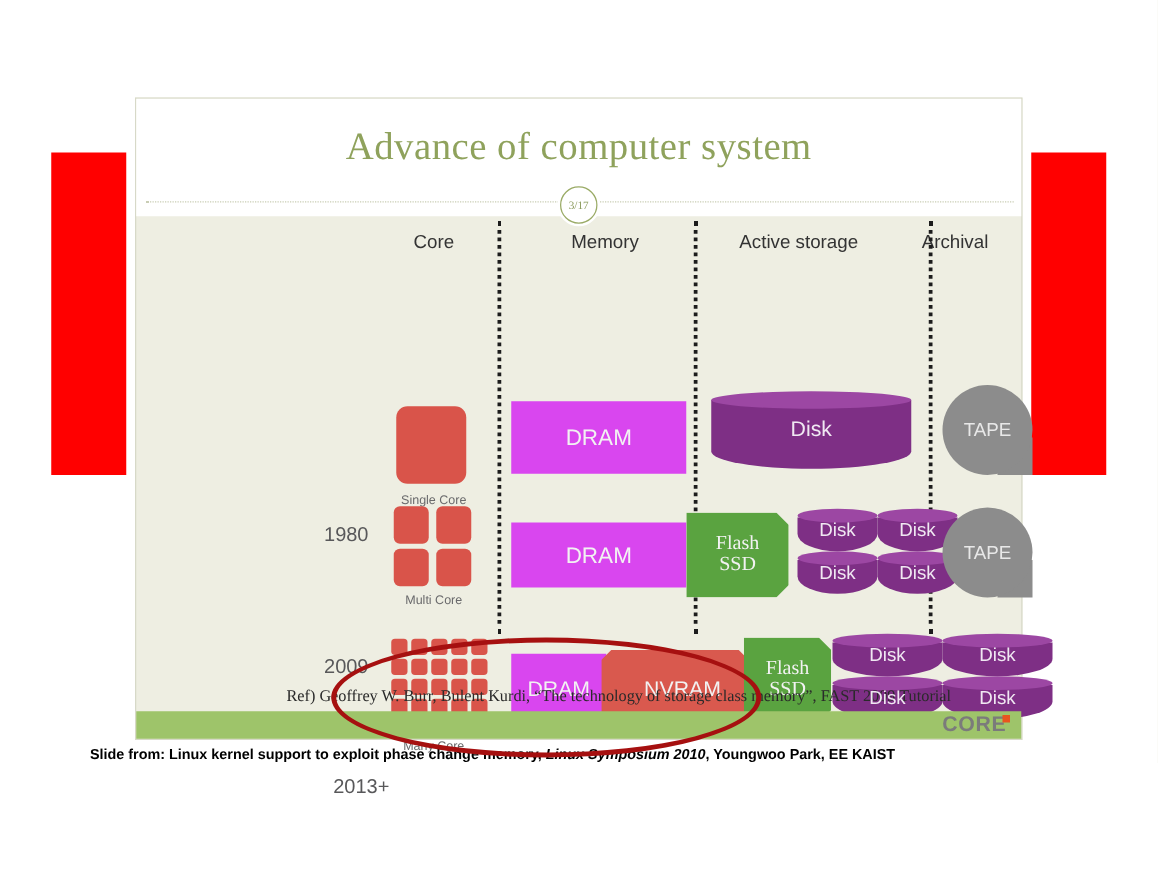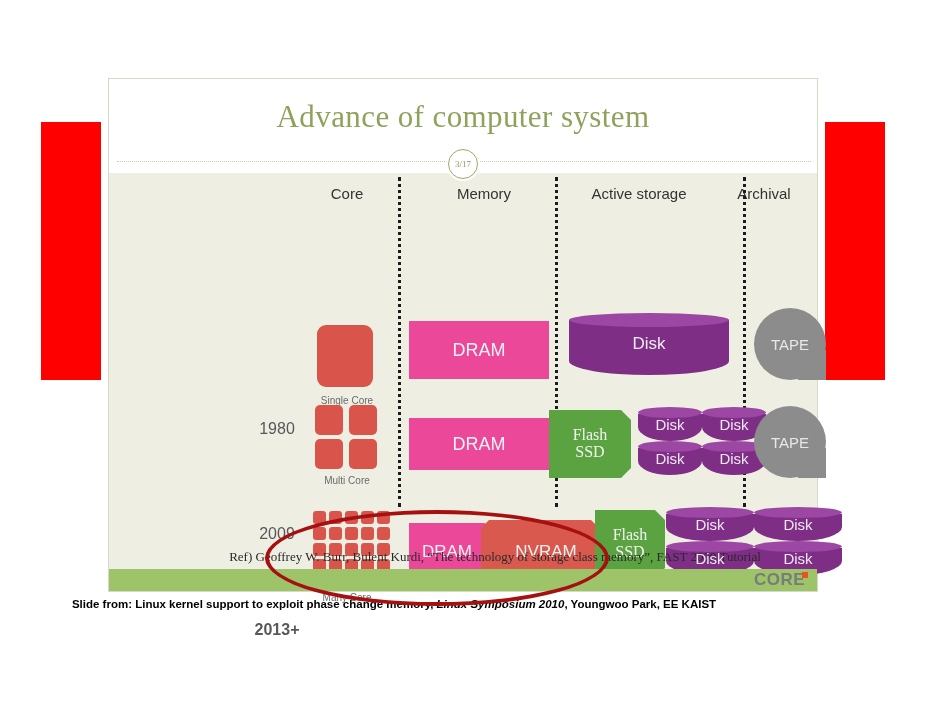--- a/index.html
+++ b/index.html
@@ -65,37 +65,37 @@
   #div-1 { left: 289px; }
   #div-2 { left: 446px; }
   #div-3 { left: 634px; }
 
   .year {
     position: absolute; width: 72px; text-align: center;
     font-size: 16px; color: #58585a;
   }
   #year-1980  { left: 132px; top: 247px; }
   #year-2009  { left: 132px; top: 352px; }
-  #year-2013  { left: 132px; top: 448px; font-weight: bold; }
+  #year-2013  { left: 144px; top: 448px; }
 
   .core-label {
     position: absolute; width: 110px; text-align: center;
     font-size: 10px; color: #6a6a6c;
   }
 
   
   .core-cell { position: absolute; background: #d9544a; border-radius: 5px; }
 
   
   .box {
     position: absolute; display: flex; align-items: center;
     justify-content: center; color: #f2f2f2; font-size: 18px;
     text-align: center; line-height: 1.05;
   }
-  .dram { background: #ec4899; }
+  .dram { background: #d946ef; }
   .nvram {
     background: #d9594e;
     -webkit-clip-path: polygon(0 8px, 8px 0, calc(100% - 8px) 0, 100% 8px,
                  100% calc(100% - 8px), calc(100% - 8px) 100%, 8px 100%, 0 calc(100% - 8px));
     clip-path: polygon(0 8px, 8px 0, calc(100% - 8px) 0, 100% 8px,
                  100% calc(100% - 8px), calc(100% - 8px) 100%, 8px 100%, 0 calc(100% - 8px));
   }
   .ssd {
     background: #5aa340; font-size: 16px; flex-direction: column;
     -webkit-clip-path: polygon(0 0, calc(100% - 10px) 0, 100% 10px,

